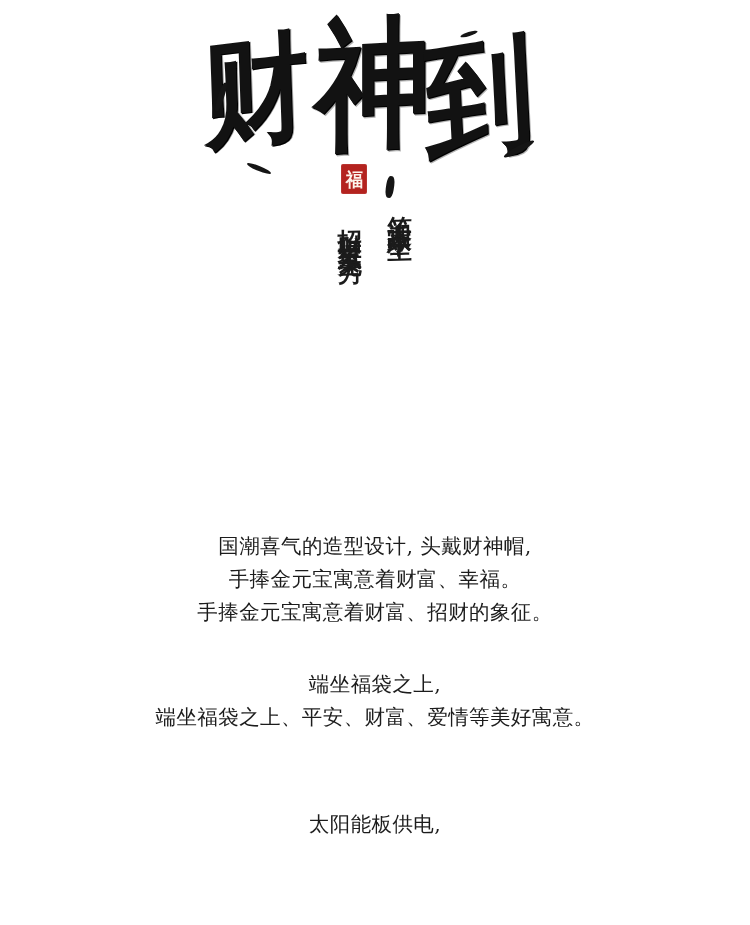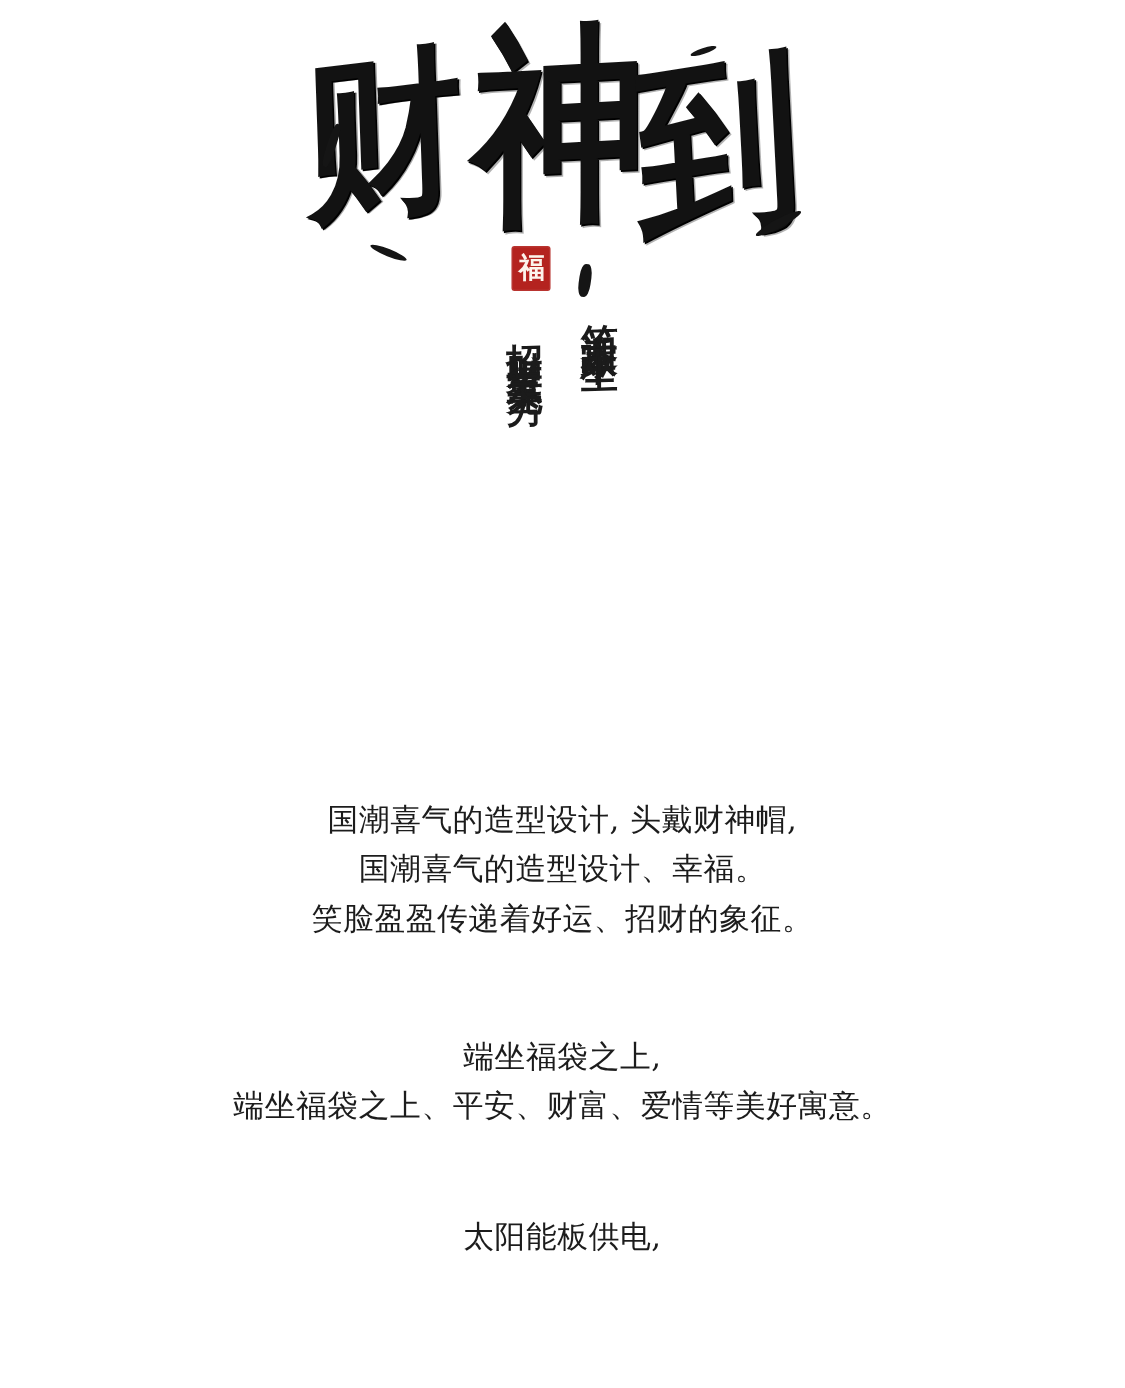--- a/index.html
+++ b/index.html
@@ -133,21 +133,21 @@
     left: 0;
     width: 750px;
     text-align: center;
     font-family: "DejaVu Serif", "Liberation Serif", serif;
     font-size: 20.5px;
     line-height: 1.62;
     color: #1c1c1c;
     letter-spacing: 0.4px;
   }
   .block-1 { top: 530px; }
-  .block-2 { top: 688px; }
+  .block-2 { top: 668px; }
   .block-3 { top: 808px; }
   .body-copy p { margin: 0; }
 </style>
 </head>
 <body>
 
 <div class="headline">
   <div class="headline-inner">
     <span class="brush-char c1">财</span>
     <span class="brush-char c2">神</span>
@@ -164,22 +164,22 @@
   <span>福</span>
 </div>
 
 <div class="couplet">
   <div class="couplet-col right">笑迎家中坐，</div>
   <div class="couplet-col left">招财进宝示无穷。</div>
 </div>
 
 <div class="body-copy block-1">
   <p>国潮喜气的造型设计, 头戴财神帽,</p>
-  <p>国潮喜气的造型设计、幸福。</p>
-  <p>笑脸盈盈传递着好运、招财的象征。</p>
+  <p>手捧金元宝寓意着财富、幸福。</p>
+  <p>手捧金元宝寓意着财富、招财的象征。</p>
 </div>
 
 <div class="body-copy block-2">
   <p>端坐福袋之上,</p>
   <p>端坐福袋之上、平安、财富、爱情等美好寓意。</p>
 </div>
 
 <div class="body-copy block-3">
   <p>太阳能板供电,</p>
 </div>

